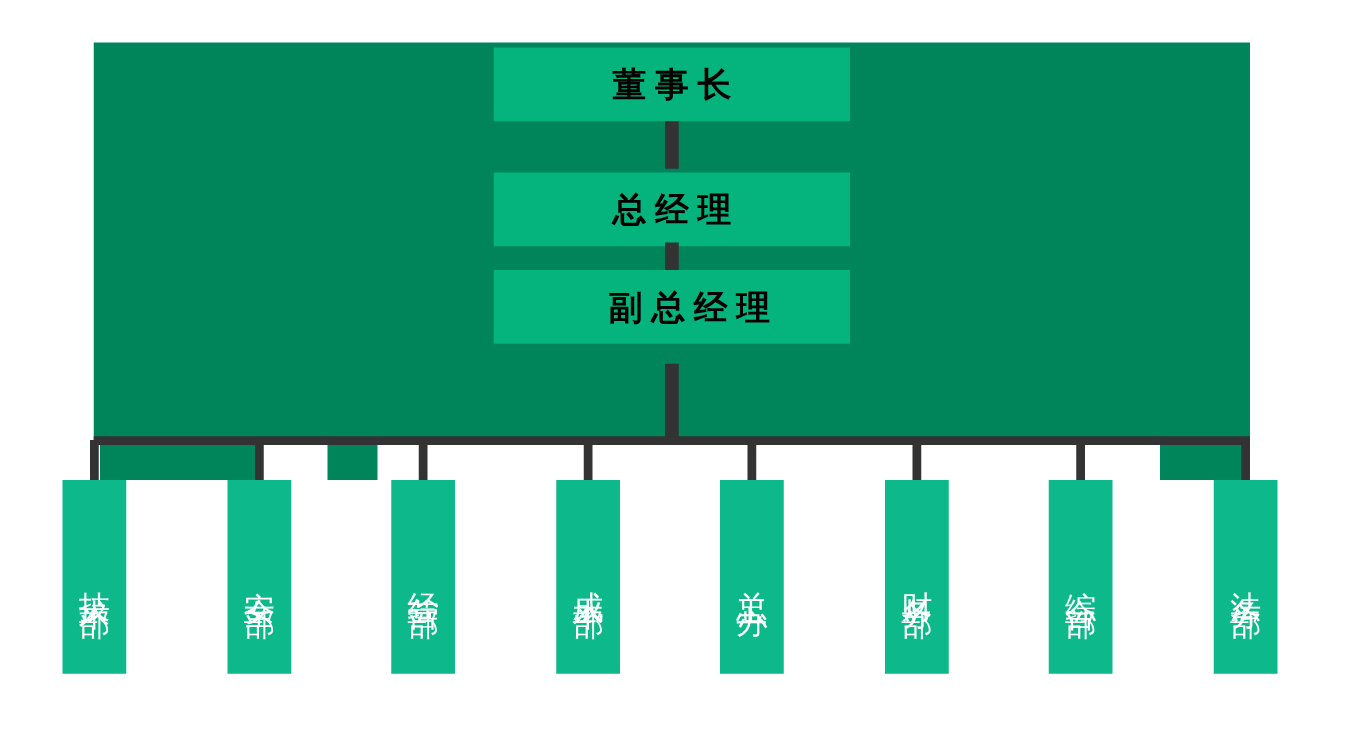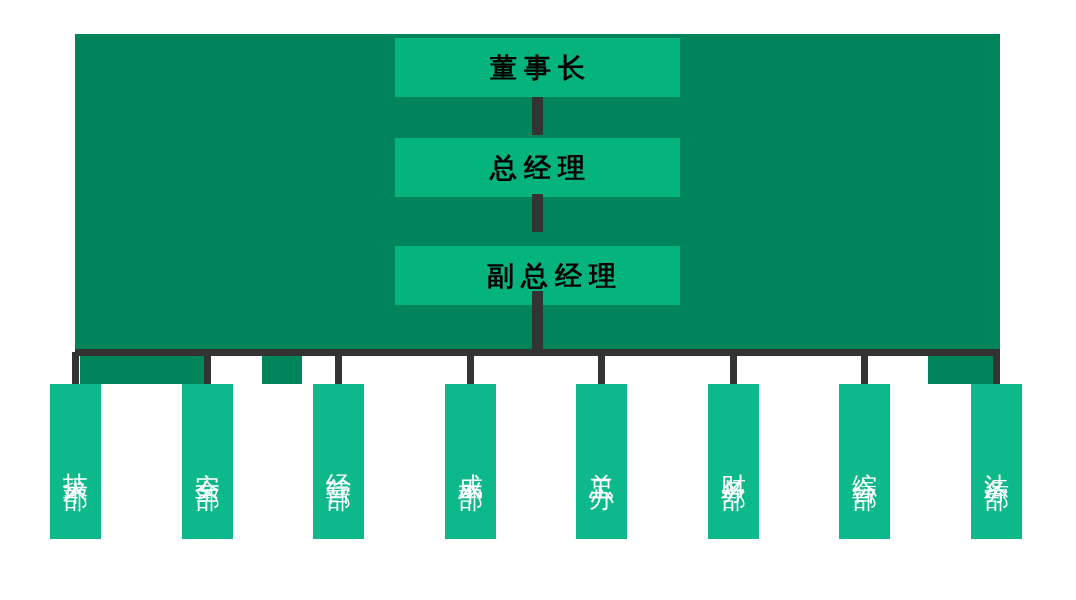--- a/index.html
+++ b/index.html
@@ -50,21 +50,21 @@
     justify-content: center;
     color: #000000;
     font-size: 27px;
     font-weight: bold;
     letter-spacing: 7px;
     text-indent: 7px;
     box-sizing: border-box;
   }
   .top-box.b0 { top: 38px; }
   .top-box.b1 { top: 124px; margin-top: 14px; }
-  .top-box.b2 { top: 246px; padding-left: 28px; }
+  .top-box.b2 { top: 216px; padding-left: 28px; }
 
   
   .chain-link {
     position: absolute;
     left: 532px;
     width: 11px;
     background: #333333;
   }
   .chain-link.l0 { top: 97px;  height: 38px; }
   .chain-link.l1 { top: 194px; height: 38px; }

